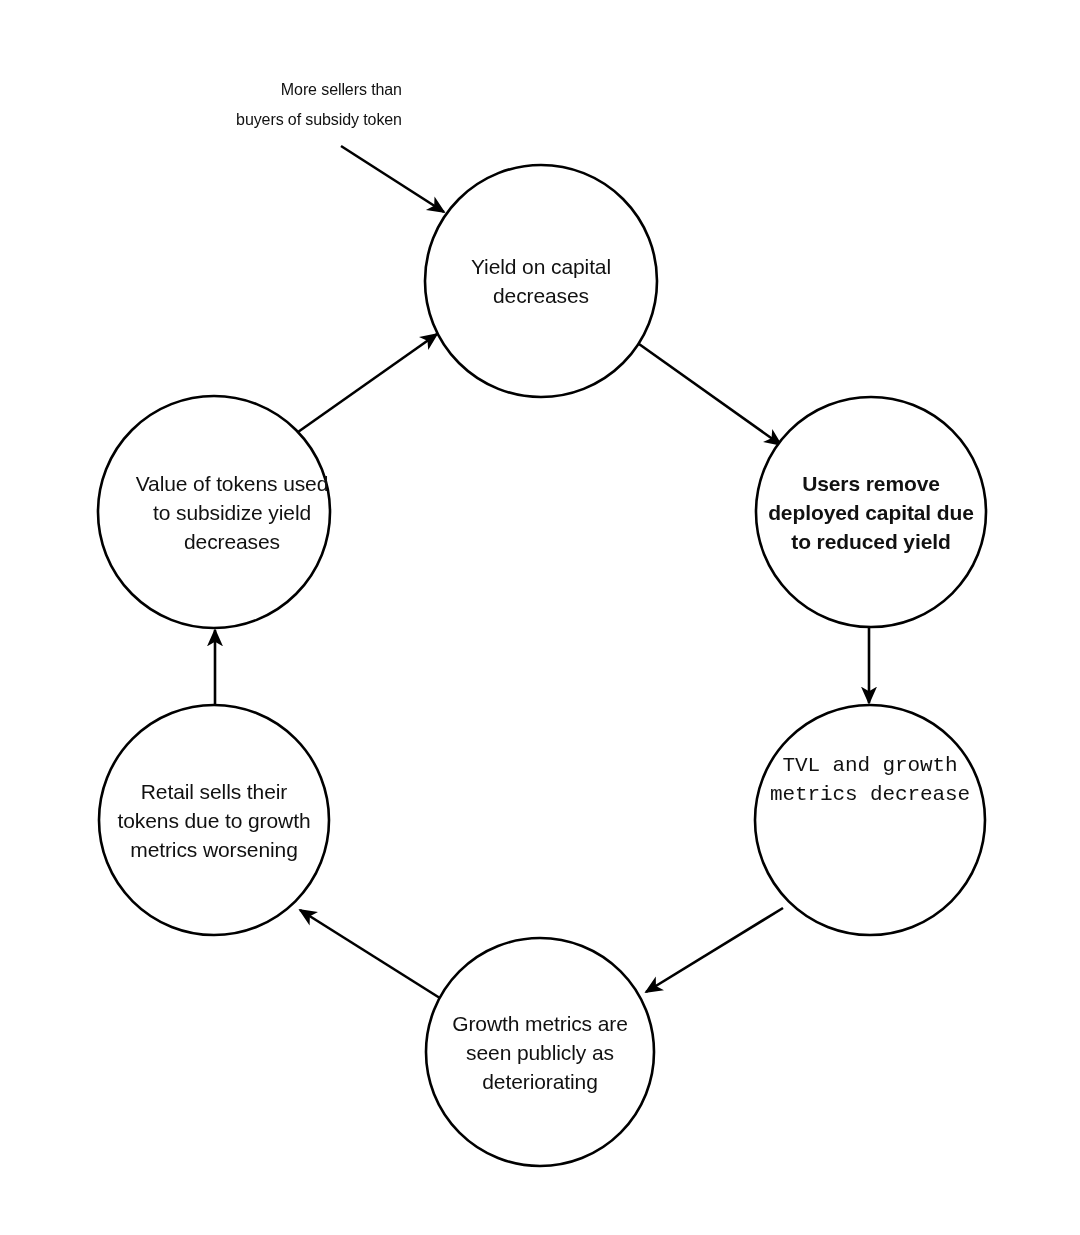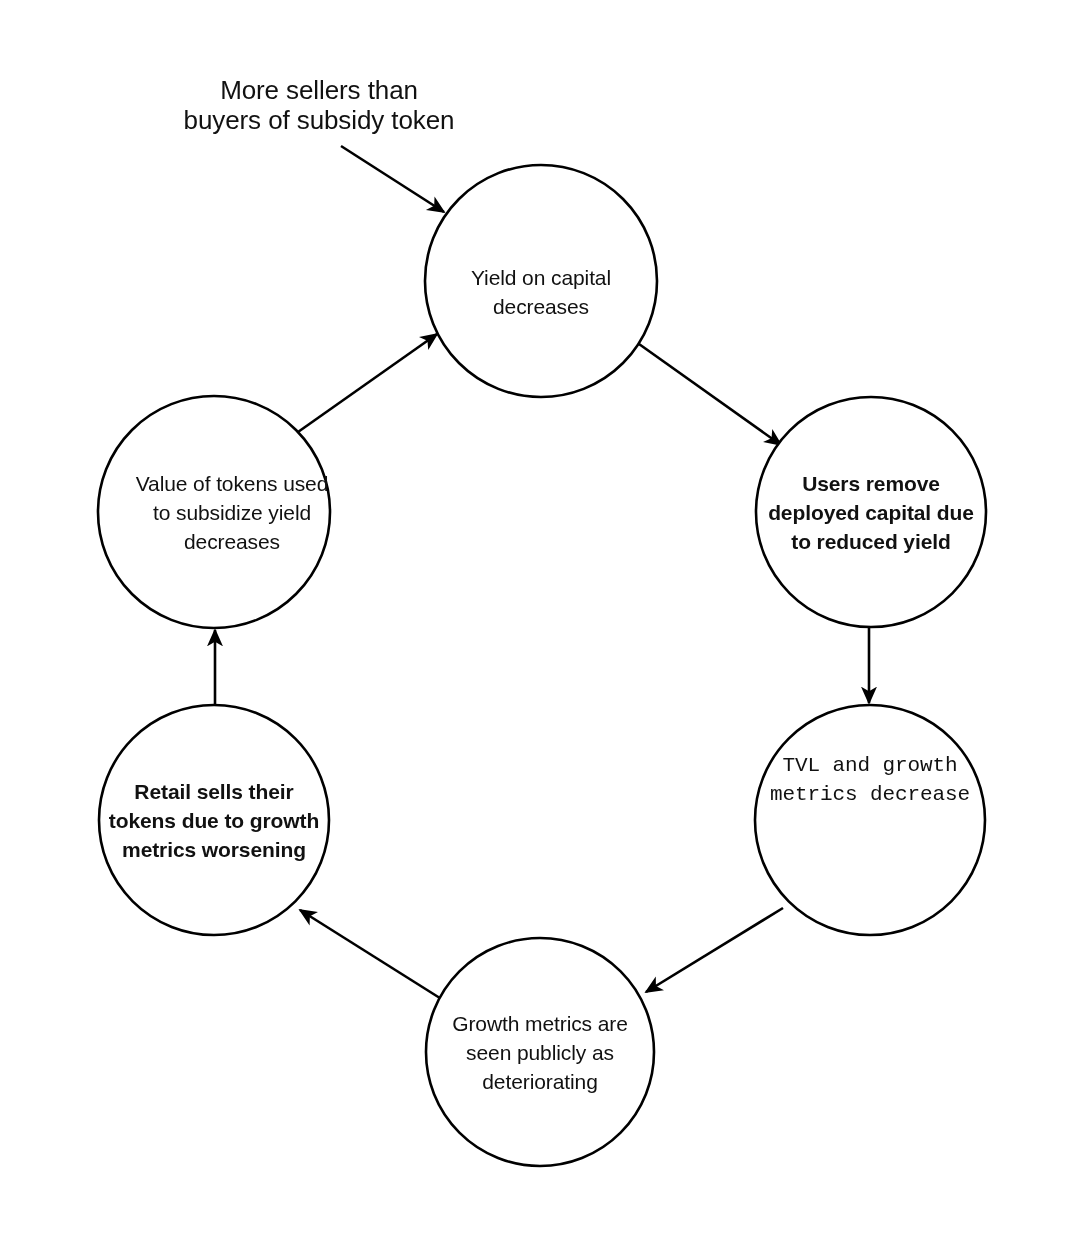--- a/index.html
+++ b/index.html
@@ -47,24 +47,24 @@
     line-height: 29px;
     font-weight: 400;
     letter-spacing: -0.1px;
     white-space: pre-line;
     transform: translate(-50%, -50%);
     pointer-events: none;
     user-select: none;
   }
   .ext-label {
     position: absolute;
-    text-align: center;
+    text-align: right;
     color: #111111;
     font-family: "Liberation Sans", sans-serif;
-    font-size: 26px;
+    font-size: 16px;
     line-height: 30px;
     font-weight: 400;
     letter-spacing: -0.1px;
     white-space: pre-line;
     transform: translate(-50%, -50%);
     user-select: none;
   }
 </style>
 </head>
 <body>
@@ -90,31 +90,31 @@
         <circle class="node-circle" cx="541" cy="281" r="116" stroke="#000000"></circle>
         <circle class="node-circle" cx="871" cy="512" r="115" stroke="#000000"></circle>
         <circle class="node-circle" cx="870" cy="820" r="115" stroke="#000000"></circle>
         <circle class="node-circle" cx="540" cy="1052" r="114" stroke="#000000"></circle>
         <circle class="node-circle" cx="214" cy="820" r="115" stroke="#000000"></circle>
         <circle class="node-circle" cx="214" cy="512" r="116" stroke="#000000"></circle>
       </g>
   </svg>
 
   <div id="labels-layer">
-      <div class="node-label" style="left: 541px; top: 292px;">Yield on capital
+      <div class="node-label" style="left: 541px; top: 281px;">Yield on capital
 decreases</div>
       <div class="node-label" style="left: 871px; top: 512px; font-weight: bold;">Users remove
 deployed capital due
 to reduced yield</div>
       <div class="node-label" style="left: 870px; top: 780px; font-family: Liberation Mono, monospace;">TVL and growth
 metrics decrease</div>
       <div class="node-label" style="left: 540px; top: 1052px; text-align: center;">Growth metrics are
 seen publicly as
 deteriorating</div>
-      <div class="node-label" style="left: 214px; top: 820px; font-weight: bold;">Retail sells their
+      <div class="node-label" style="left: 214px; top: 820px;">Retail sells their
 tokens due to growth
 metrics worsening</div>
       <div class="node-label" style="left: 232px; top: 512px;">Value of tokens used
 to subsidize yield
 decreases</div>
       <div class="ext-label" style="left: 319px; top: 105px;">More sellers than
 buyers of subsidy token</div>
     </div>
 
 </div>

